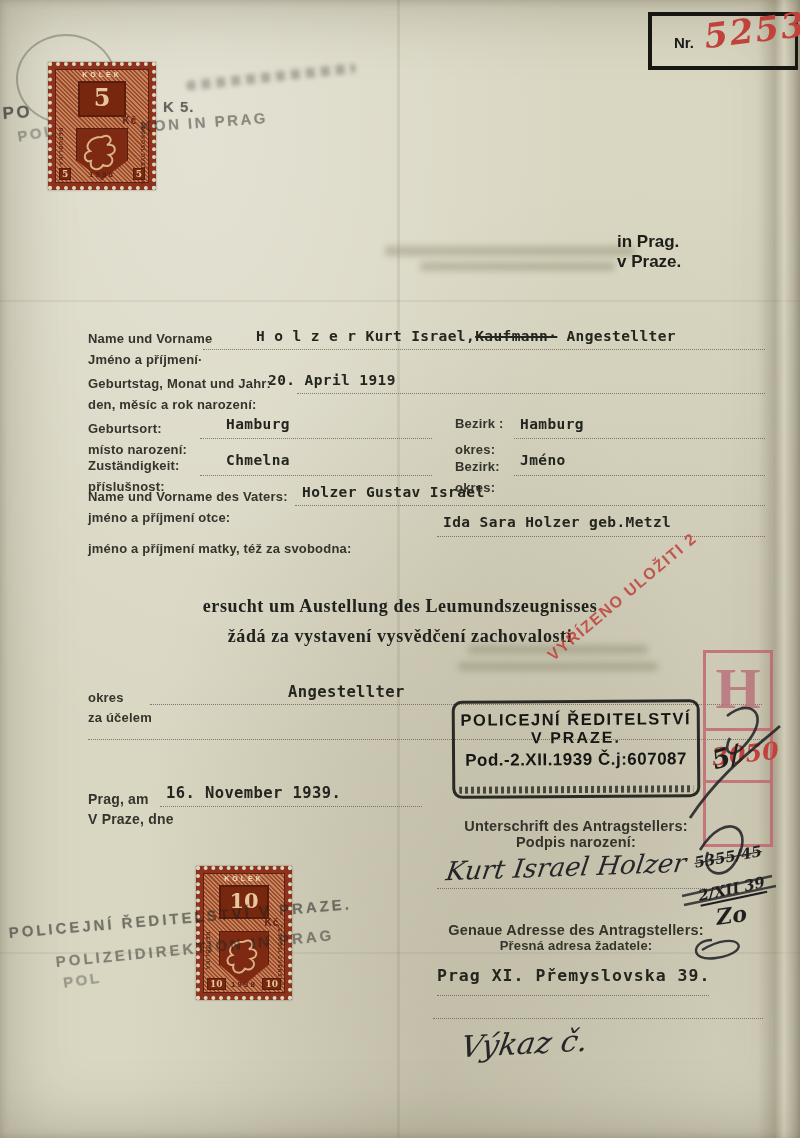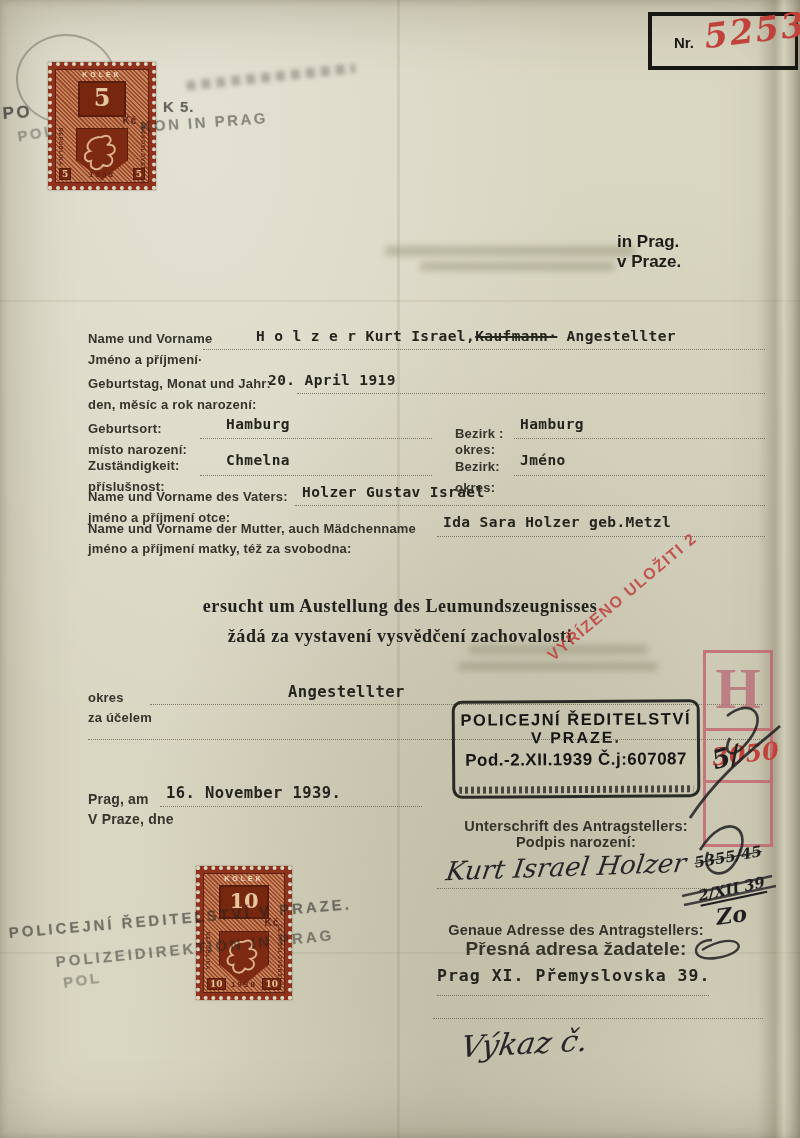--- a/index.html
+++ b/index.html
@@ -125,40 +125,39 @@
 
   <span class="abs lbl" style="left:88px;top:376px;">Geburtstag, Monat und Jahr:</span>
   <span class="abs typed" style="left:268px;top:372px;">20. April 1919</span>
   <div class="abs dots" style="left:297px;top:393px;width:468px;"></div>
   <span class="abs lbl" style="left:88px;top:397px;">den, měsíc a rok narození:</span>
 
   <span class="abs lbl" style="left:88px;top:421px;">Geburtsort:</span>
   <span class="abs typed" style="left:226px;top:416px;">Hamburg</span>
   <div class="abs dots" style="left:200px;top:438px;width:232px;"></div>
   <span class="abs lbl" style="left:88px;top:442px;">místo narození:</span>
-  <span class="abs lbl" style="left:455px;top:426px;">Bezirk :</span>
+  <span class="abs lbl" style="left:455px;top:416px;">Bezirk :</span>
   <span class="abs typed" style="left:520px;top:416px;">Hamburg</span>
   <div class="abs dots" style="left:514px;top:438px;width:251px;"></div>
   <span class="abs lbl" style="left:455px;top:442px;">okres:</span>
 
   <span class="abs lbl" style="left:88px;top:458px;">Zuständigkeit:</span>
   <span class="abs typed" style="left:226px;top:452px;">Chmelna</span>
   <div class="abs dots" style="left:200px;top:475px;width:232px;"></div>
   <span class="abs lbl" style="left:88px;top:479px;">příslušnost:</span>
   <span class="abs lbl" style="left:455px;top:459px;">Bezirk:</span>
   <span class="abs typed" style="left:520px;top:452px;">Jméno</span>
   <div class="abs dots" style="left:514px;top:475px;width:251px;"></div>
   <span class="abs lbl" style="left:455px;top:480px;">okres:</span>
 
   <span class="abs lbl" style="left:88px;top:489px;">Name und Vorname des Vaters:</span>
   <span class="abs typed" style="left:302px;top:484px;">Holzer Gustav Israel</span>
   <div class="abs dots" style="left:295px;top:505px;width:470px;"></div>
   <span class="abs lbl" style="left:88px;top:510px;">jméno a příjmení otce:</span>
 
-  <span class="abs lbl" style="left:88px;top:521px;">Name und Vorname der Mutter, auch Mädchenname</span>
   <span class="abs typed" style="left:443px;top:514px;">Ida Sara Holzer geb.Metzl</span>
   <div class="abs dots" style="left:437px;top:536px;width:328px;"></div>
   <span class="abs lbl" style="left:88px;top:541px;">jméno a příjmení matky, též za svobodna:</span>
 
   <div class="abs req" style="top:596px;left:0;text-align:center;">ersucht um Austellung des Leumundszeugnisses</div>
   <div class="abs req" style="top:626px;left:0;">žádá za vystavení vysvědčení zachovalosti</div>
 
   <span class="abs red-diag" style="left:528px;top:588px;">VYŘÍZENO ULOŽITI 2</span>
 
   <span class="abs lbl" style="left:88px;top:690px;">okres</span>
@@ -215,21 +214,21 @@
       </div>
     </div>
   </div>
 
   <span class="abs cancel" style="left:8px;top:924px;transform:rotate(-4.8deg);opacity:.72;letter-spacing:3px;">POLICEJNÍ ŘEDITELSTVÍ V PRAZE.</span>
   <span class="abs cancel" style="left:55px;top:953px;transform:rotate(-5.5deg);opacity:.62;letter-spacing:3px;">POLIZEIDIREKTION IN PRAG</span>
   <span class="abs cancel" style="left:62px;top:974px;transform:rotate(-8deg);opacity:.45;filter:blur(.4px);">POL</span>
 
   <div class="abs" style="left:440px;top:922px;width:272px;text-align:center;">
     <div class="lbl" style="font-size:14.5px;">Genaue Adresse des Antragstellers:</div>
-    <div class="lbl" style="font-size:19px;">Přesná adresa žadatele:</div>
+    <div class="lbl" style="font-size:13px;">Přesná adresa žadatele:</div>
   </div>
   <span class="abs typed" style="left:437px;top:966px;font-size:16.5px;letter-spacing:1px;">Prag XI. Přemyslovska 39.</span>
   <div class="abs dots" style="left:437px;top:995px;width:272px;"></div>
 
   <div class="abs dots" style="left:433px;top:1018px;width:330px;"></div>
   <span class="abs hw hw-black" style="left:462px;top:1026px;font-size:30px;transform:skewX(-12deg) rotate(-3deg);">Výkaz č.</span>
 
   <svg class="abs" style="left:672px;top:700px;" width="126" height="260" viewBox="0 0 126 260">
     <path d="M55 16 C80 -4 100 16 72 46 C60 60 50 52 58 38" fill="none" stroke="#1f1f22" stroke-width="2.6" opacity=".85"></path>
     <path d="M18 118 C50 70 86 46 108 26" fill="none" stroke="#1f1f22" stroke-width="2.8" opacity=".85"></path>

